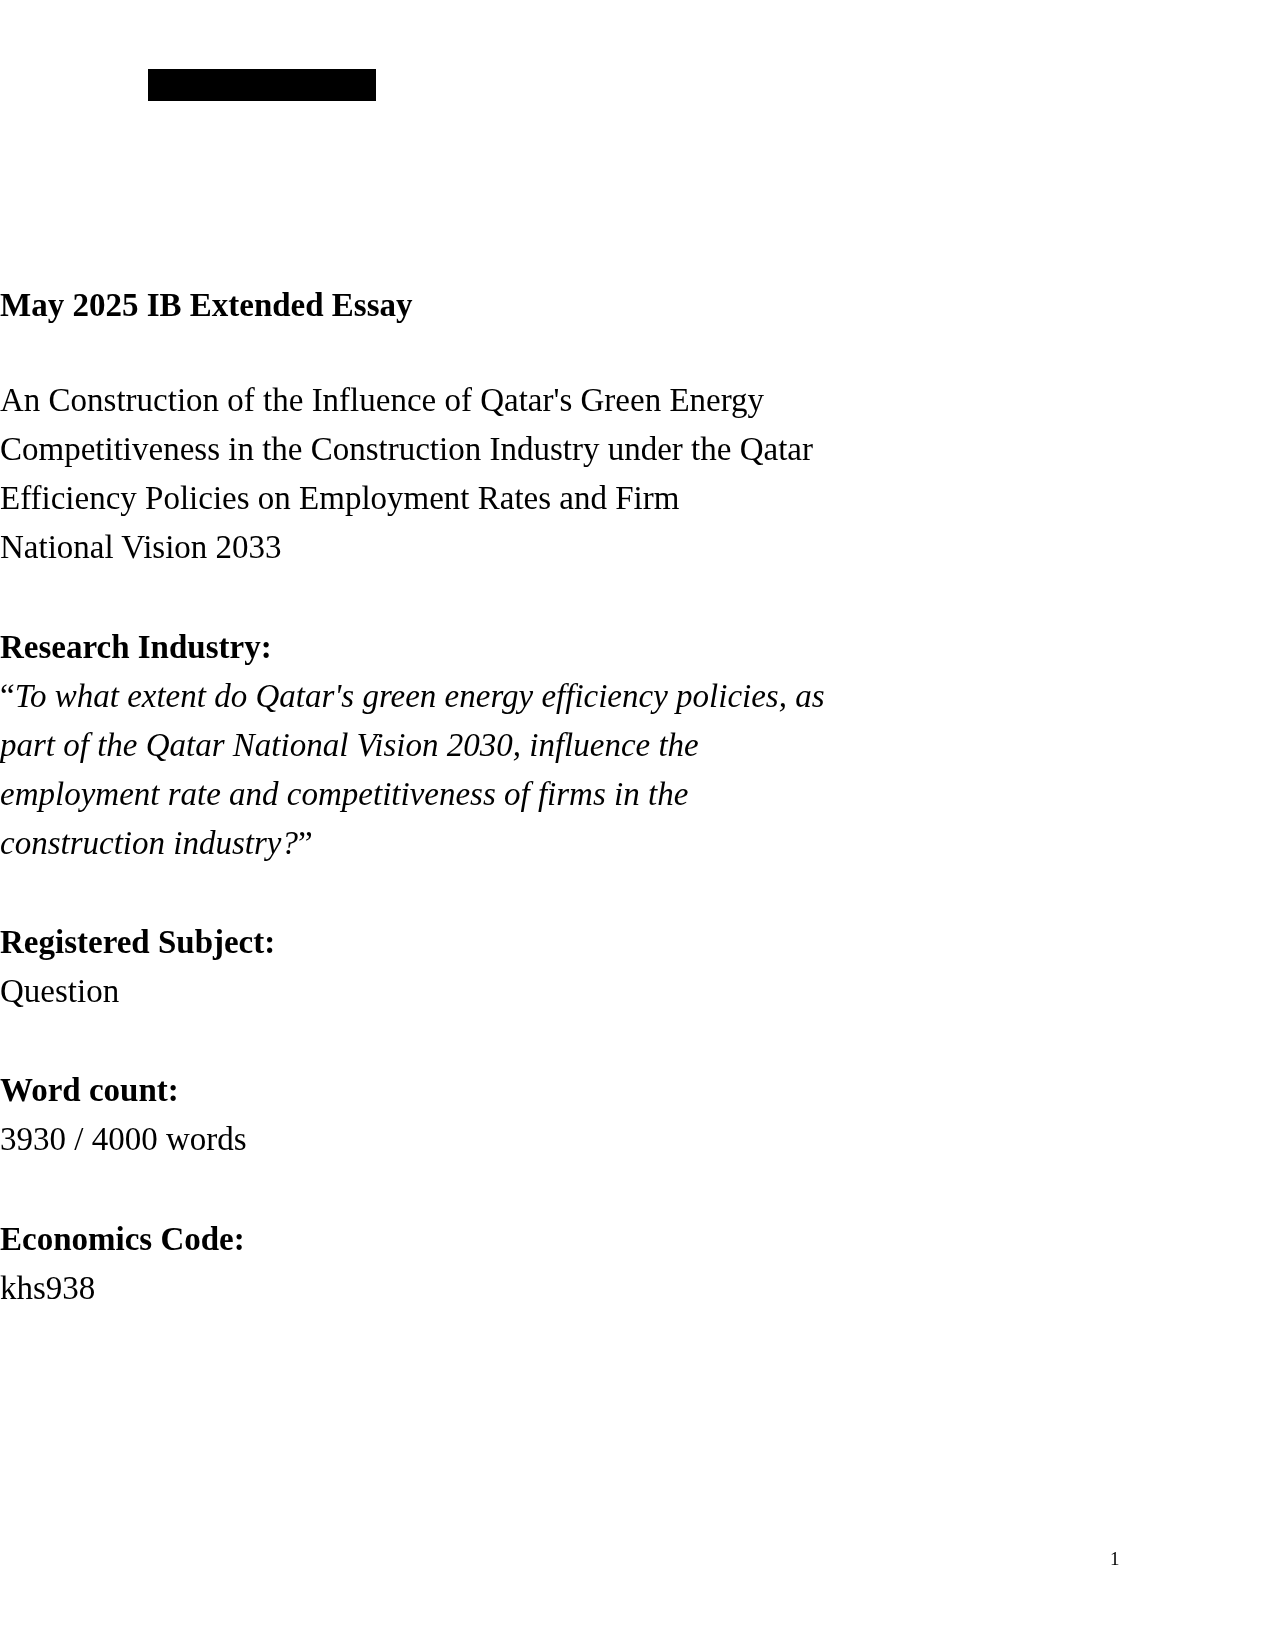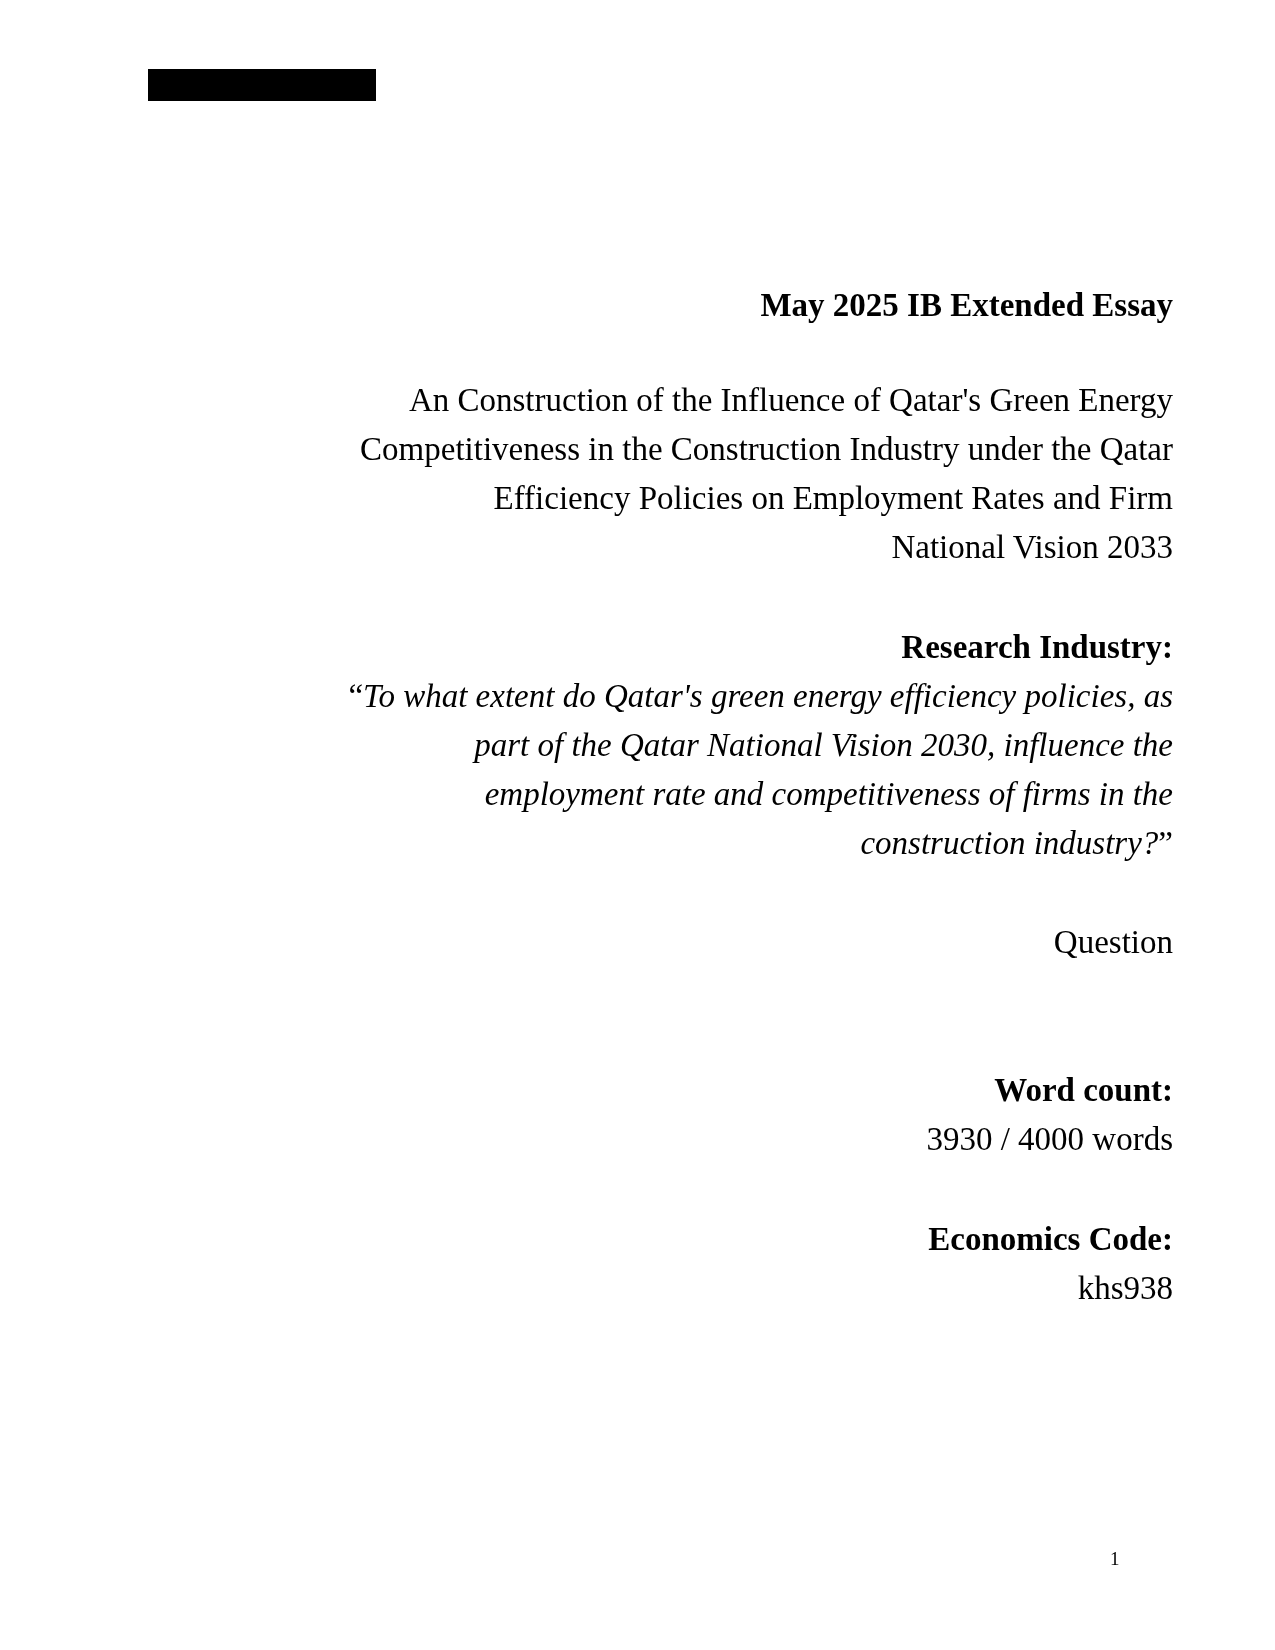--- a/index.html
+++ b/index.html
@@ -1,19 +1,19 @@
 <!DOCTYPE html>
 <html><head>
 <meta charset="utf-8">
 <style>
   html, body { margin: 0; padding: 0; background: #ffffff; }
   body { width: 1275px; height: 1650px; position: relative; overflow: hidden;
          font-family: "Liberation Serif", "DejaVu Serif", serif; color: #000; }
   .redaction { position: absolute; left: 148px; top: 69px; width: 228px; height: 32px; background: #000; }
-  .block { position: absolute; left: 0; width: 1173px; text-align: right; }
+  .block { position: absolute; left: 0; width: 1173px; text-align: left; }
   .line { display: block; height: 49px; line-height: 49px; font-size: 33px; white-space: nowrap; }
   .bold { font-weight: bold; }
   .italic { font-style: italic; }
   .page-num { position: absolute; left: 1110px; top: 1548px; font-size: 19px; }
 </style>
 </head>
 <body>
 
 <div class="redaction"></div>
 
@@ -30,20 +30,21 @@
 
 <div class="block" style="top:623px;">
   <span class="line bold">Research Industry:</span>
   <span class="line"><span>“</span><span class="italic">To what extent do Qatar's green energy efficiency policies, as</span></span>
   <span class="line italic">part of the Qatar National Vision 2030, influence the</span>
   <span class="line italic">employment rate and competitiveness of firms in the</span>
   <span class="line"><span class="italic">construction industry?</span><span>”</span></span>
 </div>
 
 <div class="block" style="top:918px;">
+  <span class="line bold">Registered Subject:</span>
   <span class="line">Question</span>
 </div>
 
 <div class="block" style="top:1066px;">
   <span class="line bold">Word count:</span>
   <span class="line">3930 / 4000 words</span>
 </div>
 
 <div class="block" style="top:1215px;">
   <span class="line bold">Economics Code:</span>

